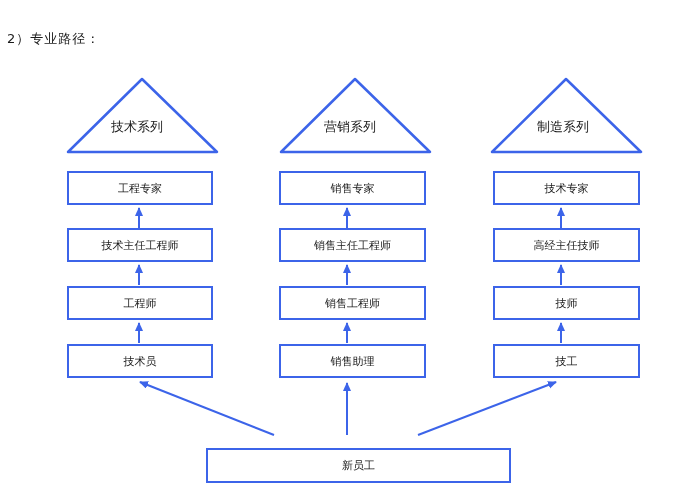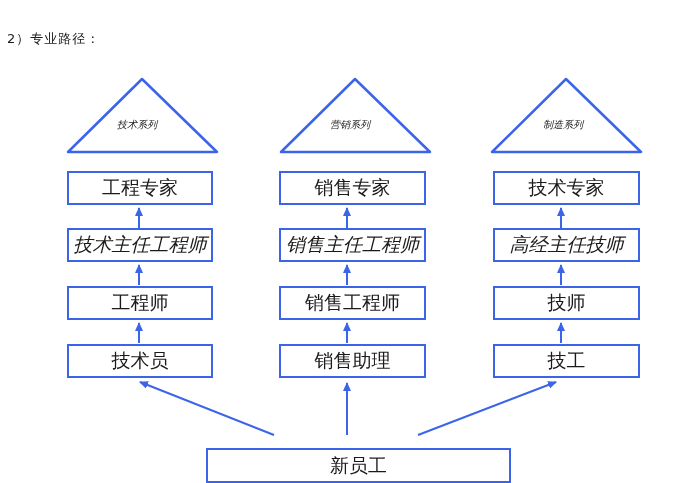--- a/index.html
+++ b/index.html
@@ -14,33 +14,32 @@
   }
   .title{
     position:absolute;left:7px;top:30px;font-size:13px;letter-spacing:1px;color:var(--txt);
     white-space:nowrap;
   }
   .layer{position:absolute;left:0;top:0;}
   .layer polygon{fill:var(--bg);stroke:var(--line);stroke-width:2.5;stroke-linejoin:round;}
   .layer line{stroke:var(--line);stroke-width:2;}
   .layer marker path{fill:var(--line);}
   .tri-label{
-    position:absolute;top:118px;width:120px;text-align:center;font-size:10px;color:var(--txt);
+    position:absolute;top:118px;width:120px;text-align:center;font-size:13px;color:var(--txt);
     white-space:nowrap;
-    font-style:italic;
   }
   .box{
     position:absolute;box-sizing:border-box;height:34px;background:var(--bg);
     border:2px solid var(--line);display:flex;align-items:center;justify-content:center;
-    font-size:19px;color:var(--txt);white-space:nowrap;text-align:right;
+    font-size:11px;color:var(--txt);white-space:nowrap;text-align:right;
   }
   .c1{left:67px;width:146px;}
   .c2{left:279px;width:147px;}
   .c3{left:493px;width:147px;}
-  .r1{top:171px;} .r2{top:228px;font-style:italic;} .r3{top:286px;} .r4{top:344px;}
+  .r1{top:171px;} .r2{top:228px;} .r3{top:286px;} .r4{top:344px;}
   .entry{left:206px;top:436px;width:305px;height:35px;margin-top:12px;}
 </style>
 </head>
 <body>
 
 <div class="canvas">
 
   <div class="title">2）专业路径：</div>
 
   <svg class="layer" width="691" height="483" xmlns="http://www.w3.org/2000/svg">

